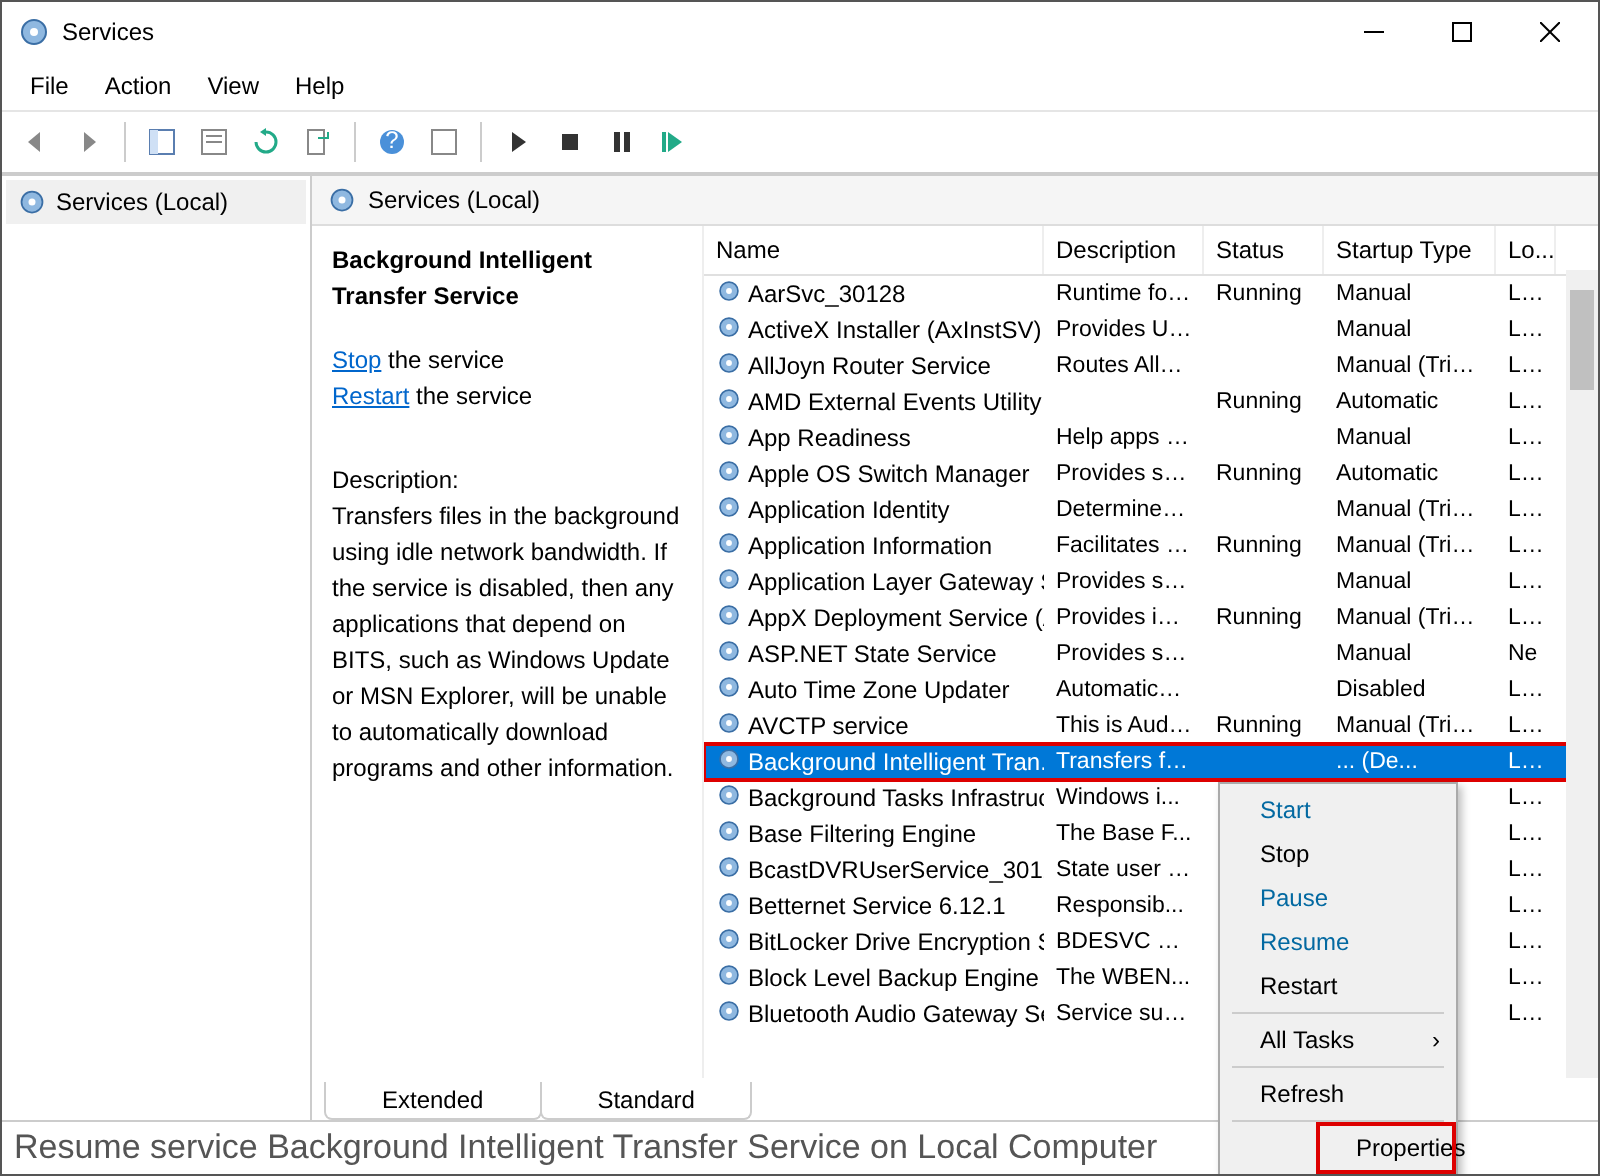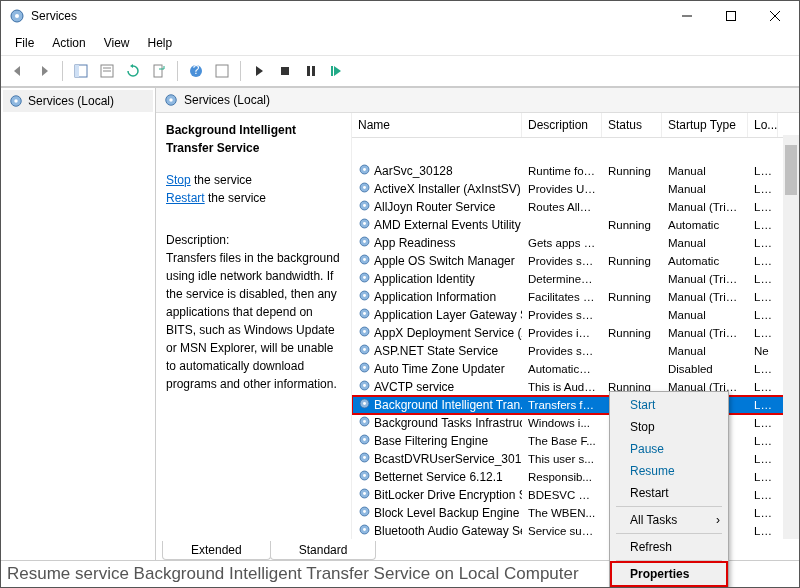--- a/index.html
+++ b/index.html
@@ -18,21 +18,21 @@
 .main { flex: 1; display: flex; border-top: 1px solid #ccc; overflow: hidden; }
 .tree { width: 155px; border-right: 1px solid #ccc; background: #fff; }
 .tree .node { display: flex; align-items: center; gap: 5px; padding: 4px 6px; background: #f0f0f0; margin: 2px; }
 .pane { flex: 1; display: flex; flex-direction: column; overflow: hidden; }
 .pane-header { display: flex; align-items: center; gap: 6px; padding: 5px 8px; background: #f5f5f5; border-bottom: 1px solid #ddd; }
 .pane-body { flex: 1; display: flex; overflow: hidden; }
 .detail { width: 195px; padding: 8px 10px; font-size: 11.5px; line-height: 1.5; }
 .detail .svcname { font-weight: bold; margin-bottom: 14px; }
 .detail a { color: #0066cc; text-decoration: underline; }
 .detail .desc-hdr { margin-top: 24px; }
-.list { flex: 1; display: flex; flex-direction: column; overflow: hidden; border-left: 1px solid #eee; position: relative; gap: 24px; }
+.list { flex: 1; display: flex; flex-direction: column; overflow: hidden; border-left: 1px solid #eee; position: relative; }
 .cols { display: flex; border-bottom: 1px solid #e0e0e0; background: #fff; }
 .cols div { padding: 5px 6px; border-right: 1px solid #eee; white-space: nowrap; overflow: hidden; }
 .rows { flex: 1; overflow-y: hidden; }
 .row { display: flex; align-items: center; height: 18px; }
 .row.sel { background: #0078d7; color: #fff; }
 .row.highlighted { outline: 2px solid #d00; outline-offset: -1px; }
 .cell { padding: 1px 6px; white-space: nowrap; overflow: hidden; text-overflow: ellipsis; font-size: 11.5px; }
 .c-name { width: 170px; display: flex; align-items: center; gap: 3px; }
 .c-desc { width: 80px; }
 .c-stat { width: 60px; }
@@ -42,21 +42,21 @@
 .tabs { display: flex; padding: 2px 6px 0 6px; font-size: 11.5px; }
 .tab { padding: 2px 28px; border: 1px solid #ccc; border-top: none; background: #fff; border-radius: 0 0 4px 4px; margin-right: -1px; }
 .status { border-top: 1px solid #ccc; padding: 3px 6px; font-size: 17px; color: #555; }
 .vscroll { position: absolute; right: 0; top: 22px; bottom: 0; width: 16px; background: #f0f0f0; }
 .vscroll .thumb { position: absolute; left: 2px; right: 2px; top: 10px; height: 50px; background: #c0c0c0; }
 .ctxmenu { position: absolute; left: 608px; top: 390px; width: 120px; background: #f0f0f0; border: 1px solid #aaa; box-shadow: 2px 2px 4px rgba(0,0,0,0.25); padding: 2px; z-index: 50; }
 .ctxmenu .mi { padding: 4px 18px; font-size: 12px; position: relative; }
 .ctxmenu .mi.disabled { color: #0369a1; }
 .ctxmenu .mi.sub::after { content: '›'; position: absolute; right: 6px; }
 .ctxmenu .msep { height: 1px; background: #ccc; margin: 2px 4px; }
-.ctxmenu .mi.hi { font-weight: bold; outline: 2px solid #d00; outline-offset: 0px; }
+.ctxmenu .mi.hi { font-weight: normal; outline: 2px solid #d00; outline-offset: 0px; margin-left: 48px; }
 </style>
 </head>
 <body>
 
 <div class="titlebar">
   <span class="icon">
     <svg viewBox="0 0 16 16">
         <circle cx="8" cy="8" r="6" fill="#8fb8e0" stroke="#3a6ea5"></circle>
         <circle cx="8" cy="8" r="2" fill="#fff"></circle>
       </svg>
@@ -250,21 +250,21 @@
               <div class="cell c-log">Loc</div>
             </div>
             <div class="row">
               <div class="cell c-name">
                 <span><svg class="gear" width="13" height="13" viewBox="0 0 16 16">
                     <circle cx="8" cy="8" r="5.5" fill="#8fb8e0" stroke="#3a6ea5"></circle>
                     <circle cx="8" cy="8" r="1.8" fill="#fff"></circle>
                   </svg></span>
                 <span>App Readiness</span>
               </div>
-              <div class="cell c-desc">Gets apps re...</div>
+              <div class="cell c-desc">Help apps re...</div>
               <div class="cell c-stat"></div>
               <div class="cell c-start">Manual</div>
               <div class="cell c-log">Loc</div>
             </div>
             <div class="row">
               <div class="cell c-name">
                 <span><svg class="gear" width="13" height="13" viewBox="0 0 16 16">
                     <circle cx="8" cy="8" r="5.5" fill="#8fb8e0" stroke="#3a6ea5"></circle>
                     <circle cx="8" cy="8" r="1.8" fill="#fff"></circle>
                   </svg></span>
@@ -406,21 +406,21 @@
               <div class="cell c-log">Loc</div>
             </div>
             <div class="row">
               <div class="cell c-name">
                 <span><svg class="gear" width="13" height="13" viewBox="0 0 16 16">
                     <circle cx="8" cy="8" r="5.5" fill="#8fb8e0" stroke="#3a6ea5"></circle>
                     <circle cx="8" cy="8" r="1.8" fill="#fff"></circle>
                   </svg></span>
                 <span>BcastDVRUserService_30128</span>
               </div>
-              <div class="cell c-desc">This user s...</div>
+              <div class="cell c-desc">State user s...</div>
               <div class="cell c-stat"></div>
               <div class="cell c-start"></div>
               <div class="cell c-log">Loc</div>
             </div>
             <div class="row">
               <div class="cell c-name">
                 <span><svg class="gear" width="13" height="13" viewBox="0 0 16 16">
                     <circle cx="8" cy="8" r="5.5" fill="#8fb8e0" stroke="#3a6ea5"></circle>
                     <circle cx="8" cy="8" r="1.8" fill="#fff"></circle>
                   </svg></span>

